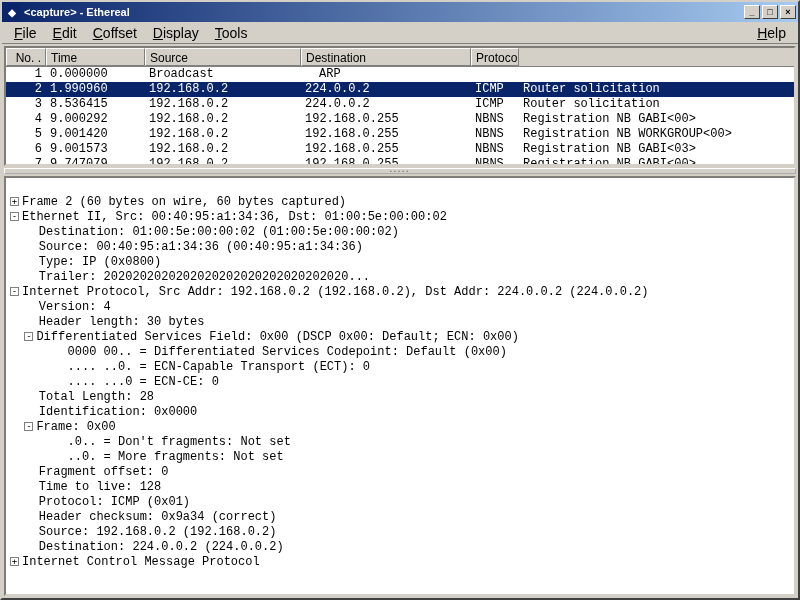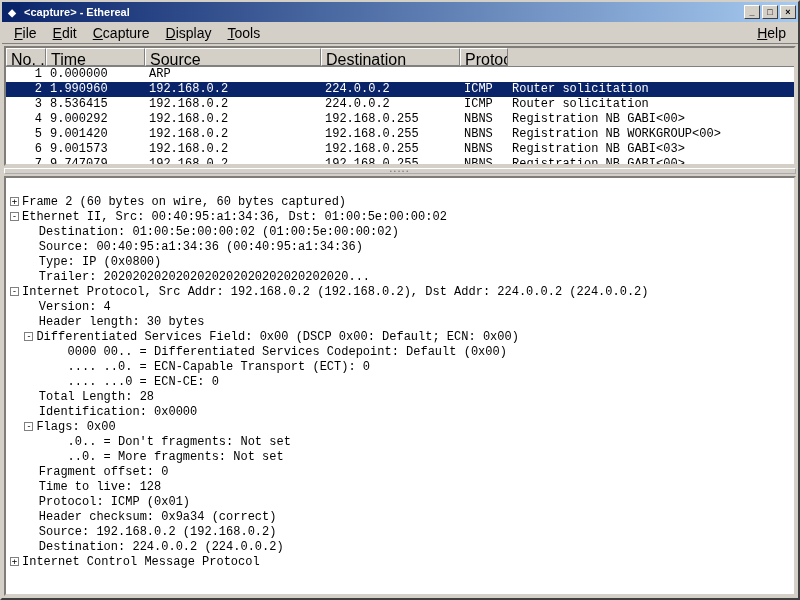--- a/index.html
+++ b/index.html
@@ -79,21 +79,21 @@
   }
   .packet-list {
     height: 120px;
     display: flex;
     flex-direction: column;
   }
   .list-header {
     display: flex;
     background: #d4d0c8;
     border-bottom: 1px solid #808080;
-    font-size: 16px;
+    font-size: 12px;
     flex-shrink: 0;
   }
   .list-header .col {
     border: 1px solid #fff;
     border-right-color: #808080;
     border-bottom-color: #808080;
     padding: 2px 4px;
     height: 18px;
     overflow: hidden;
     white-space: nowrap;
@@ -107,22 +107,22 @@
   .row {
     display: flex;
     white-space: nowrap;
     height: 15px;
     line-height: 15px;
   }
   .row.selected { background: #0a246a; color: #fff; }
   .row .cell { padding: 0 4px; overflow: hidden; }
   .c-no   { width: 40px; text-align: right; }
   .c-time { width: 99px; }
-  .c-src  { width: 176px; }
-  .c-dst  { width: 139px; }
+  .c-src  { width: 156px; }
+  .c-dst  { width: 170px; }
   .c-prot { width: 48px; }
   .c-info { flex: 1; }
   .splitter {
     height: 6px;
     background: #d4d0c8;
     border: 1px outset #fff;
     display: flex; align-items: center; justify-content: center;
     font-size: 6px; letter-spacing: 2px; color: #808080;
     cursor: row-resize;
   }
@@ -164,41 +164,42 @@
     <div class="sysbtns">
       <div class="sysbtn">_</div>
       <div class="sysbtn">□</div>
       <div class="sysbtn">×</div>
     </div>
   </div>
 
   <div class="menubar">
     <div class="menuitem"><u>F</u><span></span><span>ile</span></div>
     <div class="menuitem"><u>E</u><span>dit</span></div>
-    <div class="menuitem"><u>C</u><span>capture</span></div>
+    <div class="menuitem"><u>C</u><span>offset</span></div>
     <div class="menuitem"><u>D</u><span>isplay</span></div>
     <div class="menuitem"><u>T</u><span>ools</span></div>
     <div class="spacer"></div>
     <div class="menuitem"><u>H</u><span>elp</span></div>
   </div>
 
   <div class="pane-container">
 
     <div class="pane packet-list">
       <div class="list-header">
         <div class="col c-no">No. .</div>
         <div class="col c-time">Time</div>
         <div class="col c-src">Source</div>
         <div class="col c-dst">Destination</div>
         <div class="col c-prot">Protocol</div>
       </div>
       <div class="list-body" id="packet-rows">
           <div class="row">
             <div class="cell c-no">1</div>
             <div class="cell c-time">0.000000</div>
+            <div class="cell c-dst">Broadcast</div>
             <div class="cell c-prot">ARP</div>
           </div>
           <div class="row selected">
             <div class="cell c-no">2</div>
             <div class="cell c-time">1.990960</div>
             <div class="cell c-src">192.168.0.2</div>
             <div class="cell c-dst">224.0.0.2</div>
             <div class="cell c-prot">ICMP</div>
             <div class="cell c-info">Router solicitation</div>
           </div>
@@ -256,21 +257,21 @@
     <span>Trailer: 2020202020202020202020202020202020...</span>
 <span class="tree-toggle">-</span><span>Internet Protocol, Src Addr: 192.168.0.2 (192.168.0.2), Dst Addr: 224.0.0.2 (224.0.0.2)</span>
     <span>Version: 4</span>
     <span>Header length: 30 bytes</span>
   <span class="tree-toggle">-</span><span>Differentiated Services Field: 0x00 (DSCP 0x00: Default; ECN: 0x00)</span>
         <span>0000 00.. = Differentiated Services Codepoint: Default (0x00)</span>
         <span>.... ..0. = ECN-Capable Transport (ECT): 0</span>
         <span>.... ...0 = ECN-CE: 0</span>
     <span>Total Length: 28</span>
     <span>Identification: 0x0000</span>
-  <span class="tree-toggle">-</span><span>Flags: 0x00</span>
+  <span class="tree-toggle">-</span><span>Frame: 0x00</span>
         <span>.0.. = Don't fragments: Not set</span>
         <span>..0. = More fragments: Not set</span>
     <span>Fragment offset: 0</span>
     <span>Time to live: 128</span>
     <span>Protocol: ICMP (0x01)</span>
     <span>Header checksum: 0x9a34 (correct)</span>
     <span>Source: 192.168.0.2 (192.168.0.2)</span>
     <span>Destination: 224.0.0.2 (224.0.0.2)</span>
 <span class="tree-toggle">+</span><span>Internet Control Message Protocol</span>
 </div>

